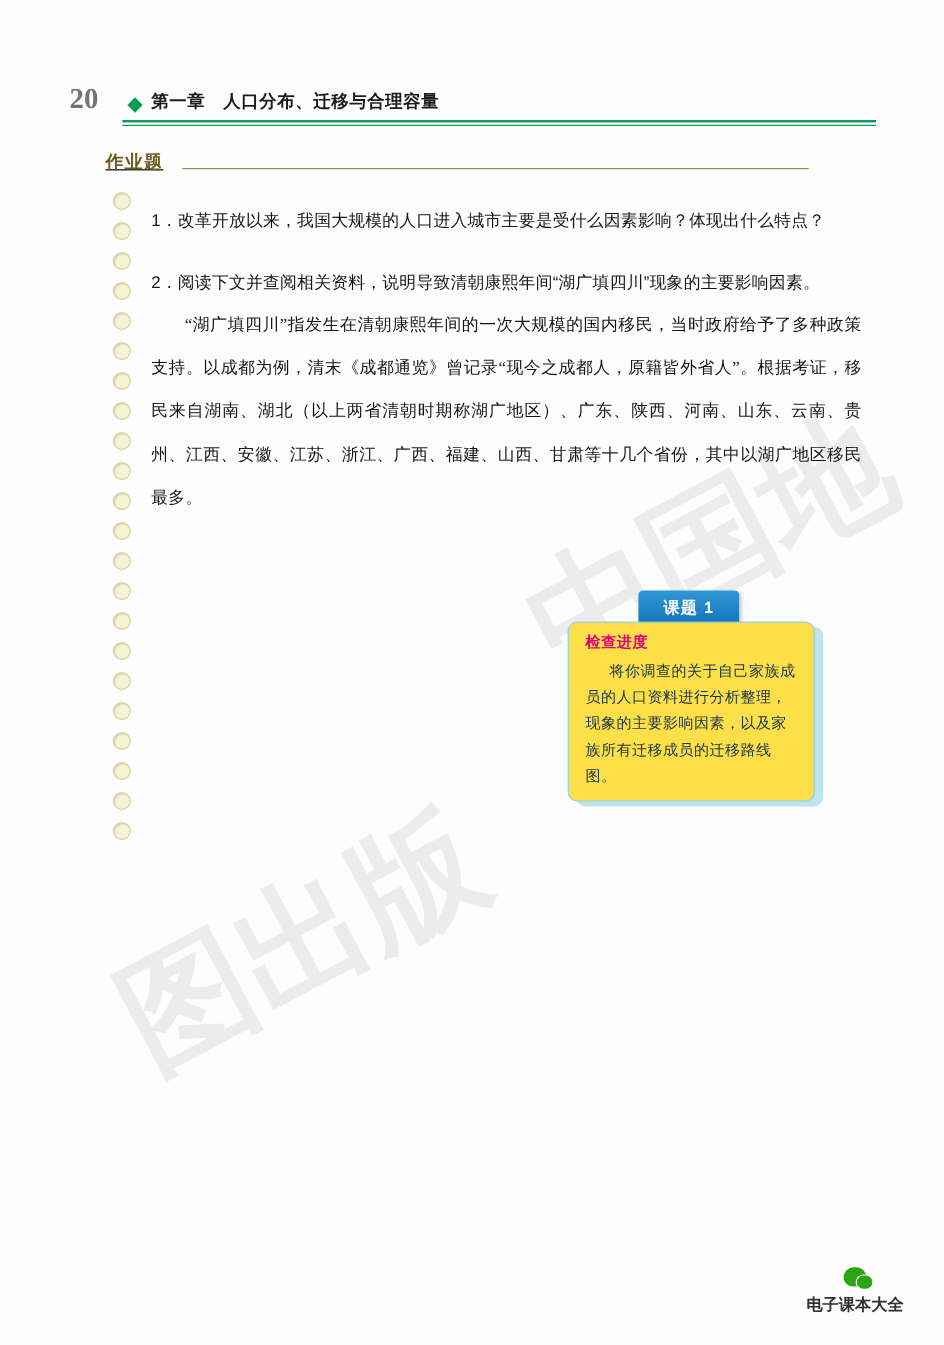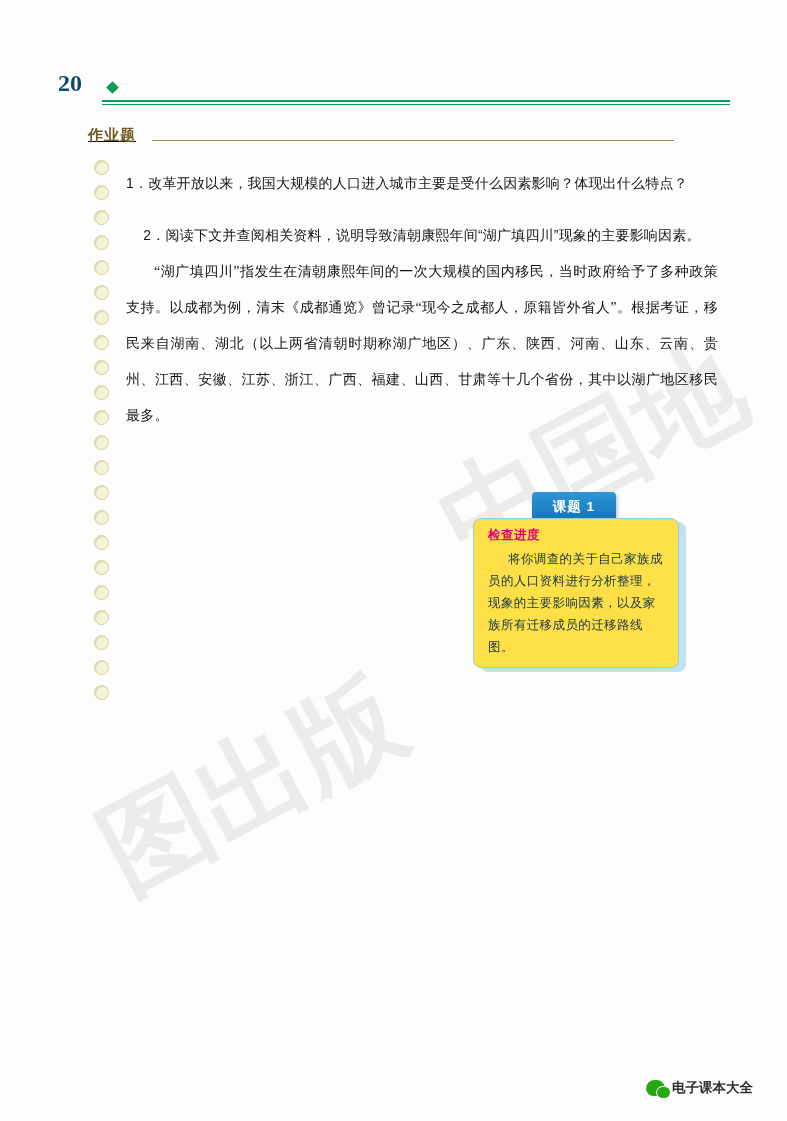--- a/index.html
+++ b/index.html
@@ -50,21 +50,21 @@
     width: 672px;
     height: 30px;
     z-index: 4;
   }
   .pagenum {
     position: absolute;
     left: 0; top: -4px;
     font-family: "Liberation Serif", serif;
     font-weight: bold;
     font-size: 24px;
-    color: #0c4a6e;
+    color: #737373;
   }
   .hdr-diamond {
     position: absolute;
     left: 50px; top: 9px;
     width: 9px; height: 9px;
     background: #0a9c57;
     transform: rotate(45deg);
   }
   .hdr-text {
     position: absolute;
@@ -142,21 +142,21 @@
     z-index: 4;
   }
   .q {
     font-size: 14px;
     color: #151515;
     line-height: 30px;
     margin: 12px 0 14px 0;
     letter-spacing: .2px;
   }
   .q.first { margin-bottom: 22px; }
-  .q2 { margin-bottom: 4px; text-align: center; }
+  .q2 { margin-bottom: 4px; }
   .quote {
     font-family: "Liberation Serif", serif;
     font-size: 14px;
     color: #151515;
     line-height: 36px;
     margin: 0 0 20px 0;
     text-indent: 28px;
     text-align: justify;
     letter-spacing: .3px;
   }
@@ -224,20 +224,21 @@
 
   
   .footer {
     position: absolute;
     right: 34px;
     bottom: 24px;
     display: flex;
     align-items: center;
     gap: 7px;
     z-index: 6;
+    flex-direction: column;
   }
   .wechat {
     width: 19px; height: 16px;
     background: #2aa515;
     border-radius: 9px 9px 8px 8px;
     position: relative;
   }
   .wechat:before {
     content: "";
     position: absolute;
@@ -259,20 +260,21 @@
 <div class="page">
 
   <div class="watermark">
     <span class="wm1">中国地</span>
     <span class="wm2">图出版</span>
   </div>
 
   <div class="hdr">
     <div class="pagenum">20</div>
     <div class="hdr-diamond"></div>
+    <div class="hdr-text">第一章　人口分布、迁移与合理容量</div>
     <div class="hdr-rule"></div>
     <div class="hdr-rule2"></div>
   </div>
 
   <div class="sec">
     <div class="sec-title">作业题</div>
   </div>
   <div class="sec-rule"></div>
 
   <div class="spiral">

